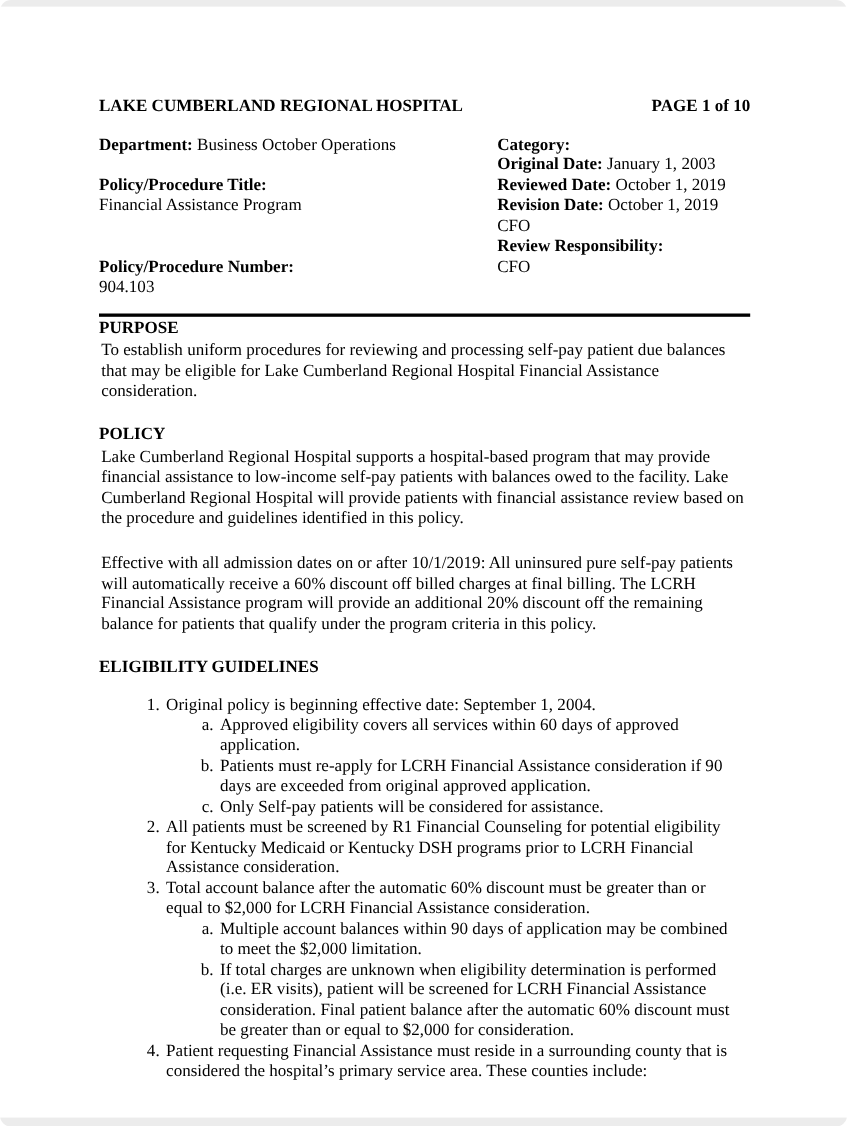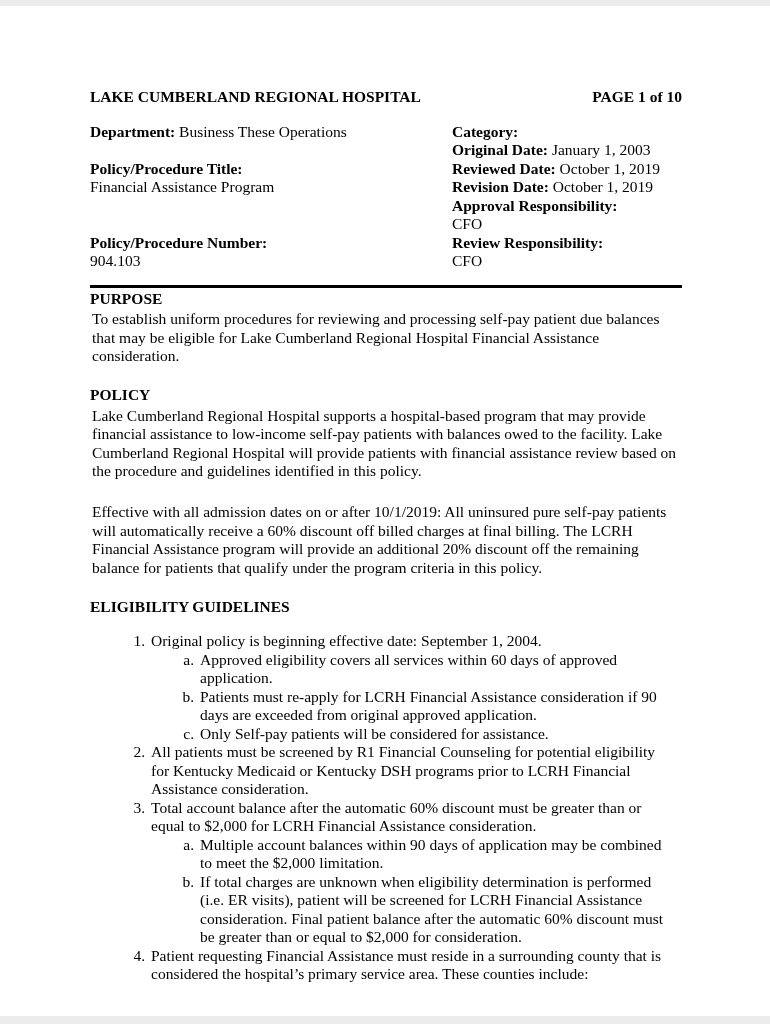--- a/index.html
+++ b/index.html
@@ -2,20 +2,21 @@
 <html><head>
 <meta charset="utf-8">
 <style>
   html, body { margin: 0; padding: 0; background: #ffffff; }
   .viewport {
     position: relative;
     width: 770px;
     height: 1024px;
     background: #ffffff;
     overflow: hidden;
+    border-radius: 10px;
   }
   .edge-strip {
     position: absolute; left: 0; right: 0; height: 6px;
     background: #ececec;
   }
   .edge-strip.top { top: 0; }
   .edge-strip.bottom { bottom: 0; height: 8px; }
   .page {
     position: absolute;
     top: 0; left: 0;
@@ -56,21 +57,21 @@
 
     <div class="header-row">
       <span>LAKE CUMBERLAND REGIONAL HOSPITAL</span>
       <span>PAGE 1 of 10</span>
     </div>
 
     <div class="meta">
       <div class="meta-left">
         <div class="line">
           <span class="b">Department:</span>
-          <span>Business These Operations</span>
+          <span>Business October Operations</span>
         </div>
         <div class="line"></div>
         <div class="line b">Policy/Procedure Title:</div>
         <div class="line">Financial Assistance Program</div>
         <div class="line"></div>
         <div class="line"></div>
         <div class="line b">Policy/Procedure Number:</div>
         <div class="line">904.103</div>
       </div>
 
@@ -81,21 +82,20 @@
           <span>January 1, 2003</span>
         </div>
         <div class="line">
           <span class="b">Reviewed Date:</span>
           <span>October 1, 2019</span>
         </div>
         <div class="line">
           <span class="b">Revision Date:</span>
           <span>October 1, 2019</span>
         </div>
-        <div class="line b">Approval Responsibility:</div>
         <div class="line">CFO</div>
         <div class="line b">Review Responsibility:</div>
         <div class="line">CFO</div>
       </div>
     </div>
 
     <div class="rule"></div>
 
     <div class="heading">PURPOSE</div>
     <p class="para">To establish uniform procedures for reviewing and processing self-pay patient due balances that may be eligible for Lake Cumberland Regional Hospital Financial Assistance consideration.</p>

